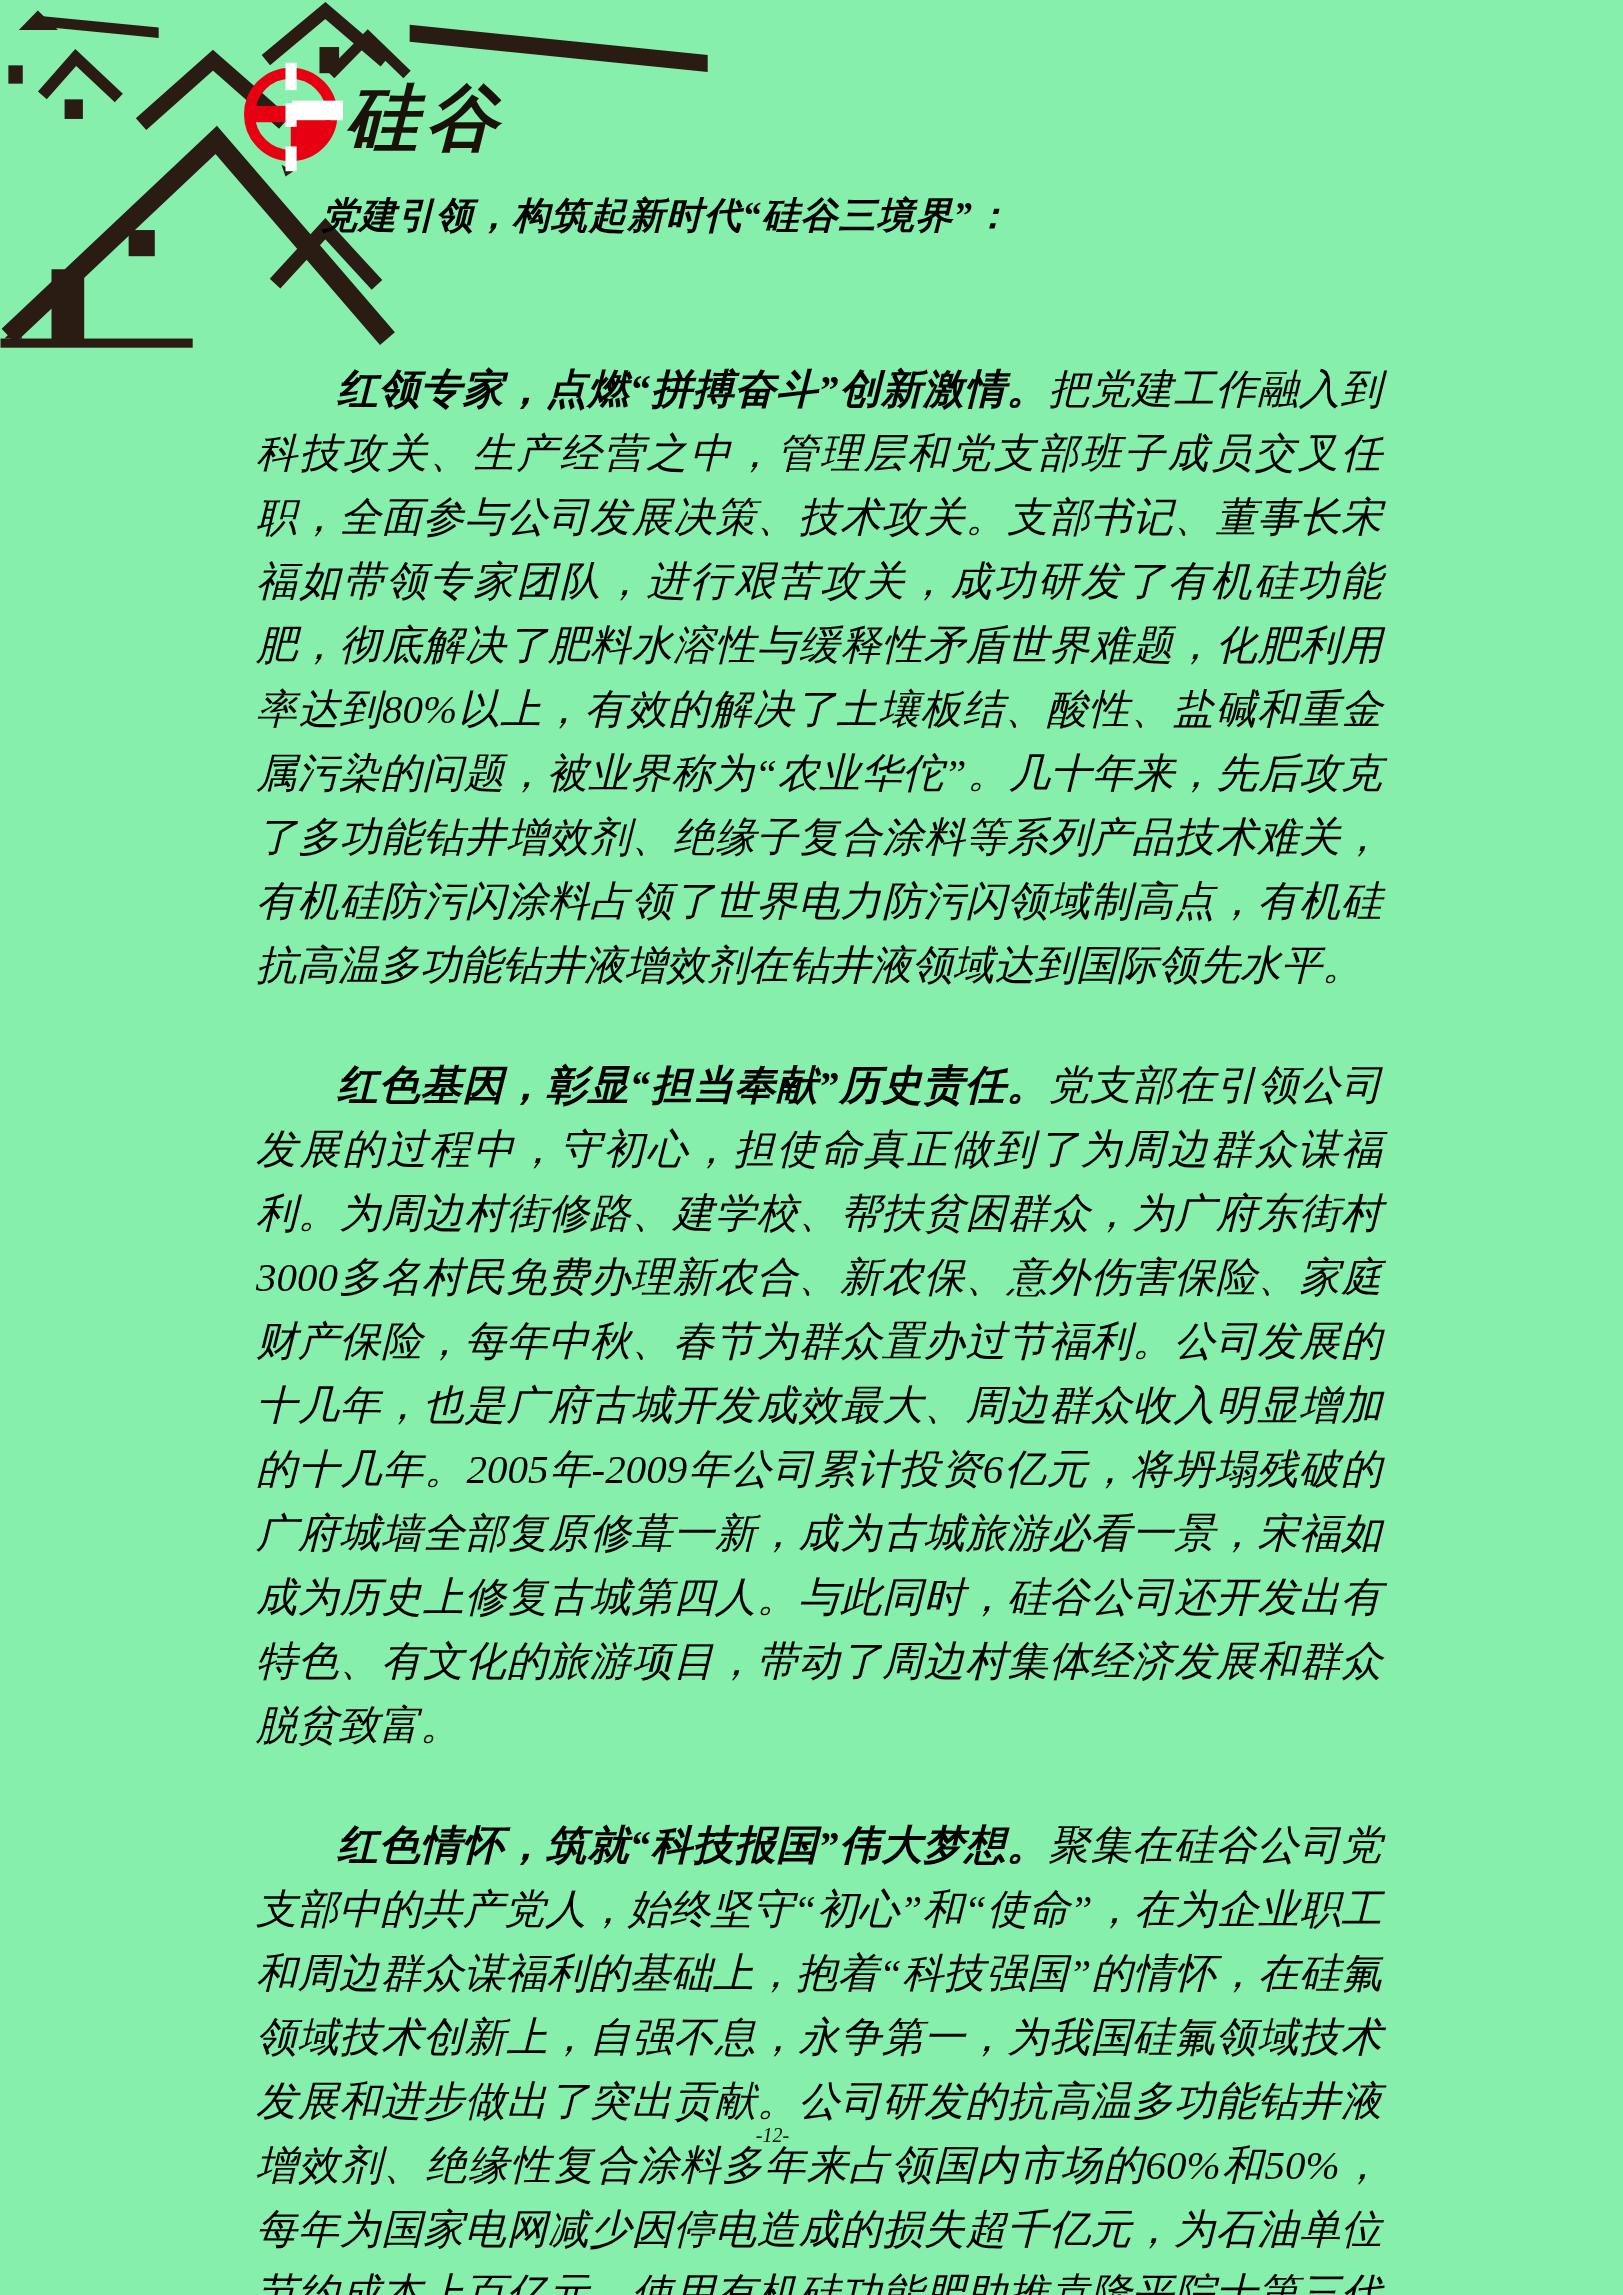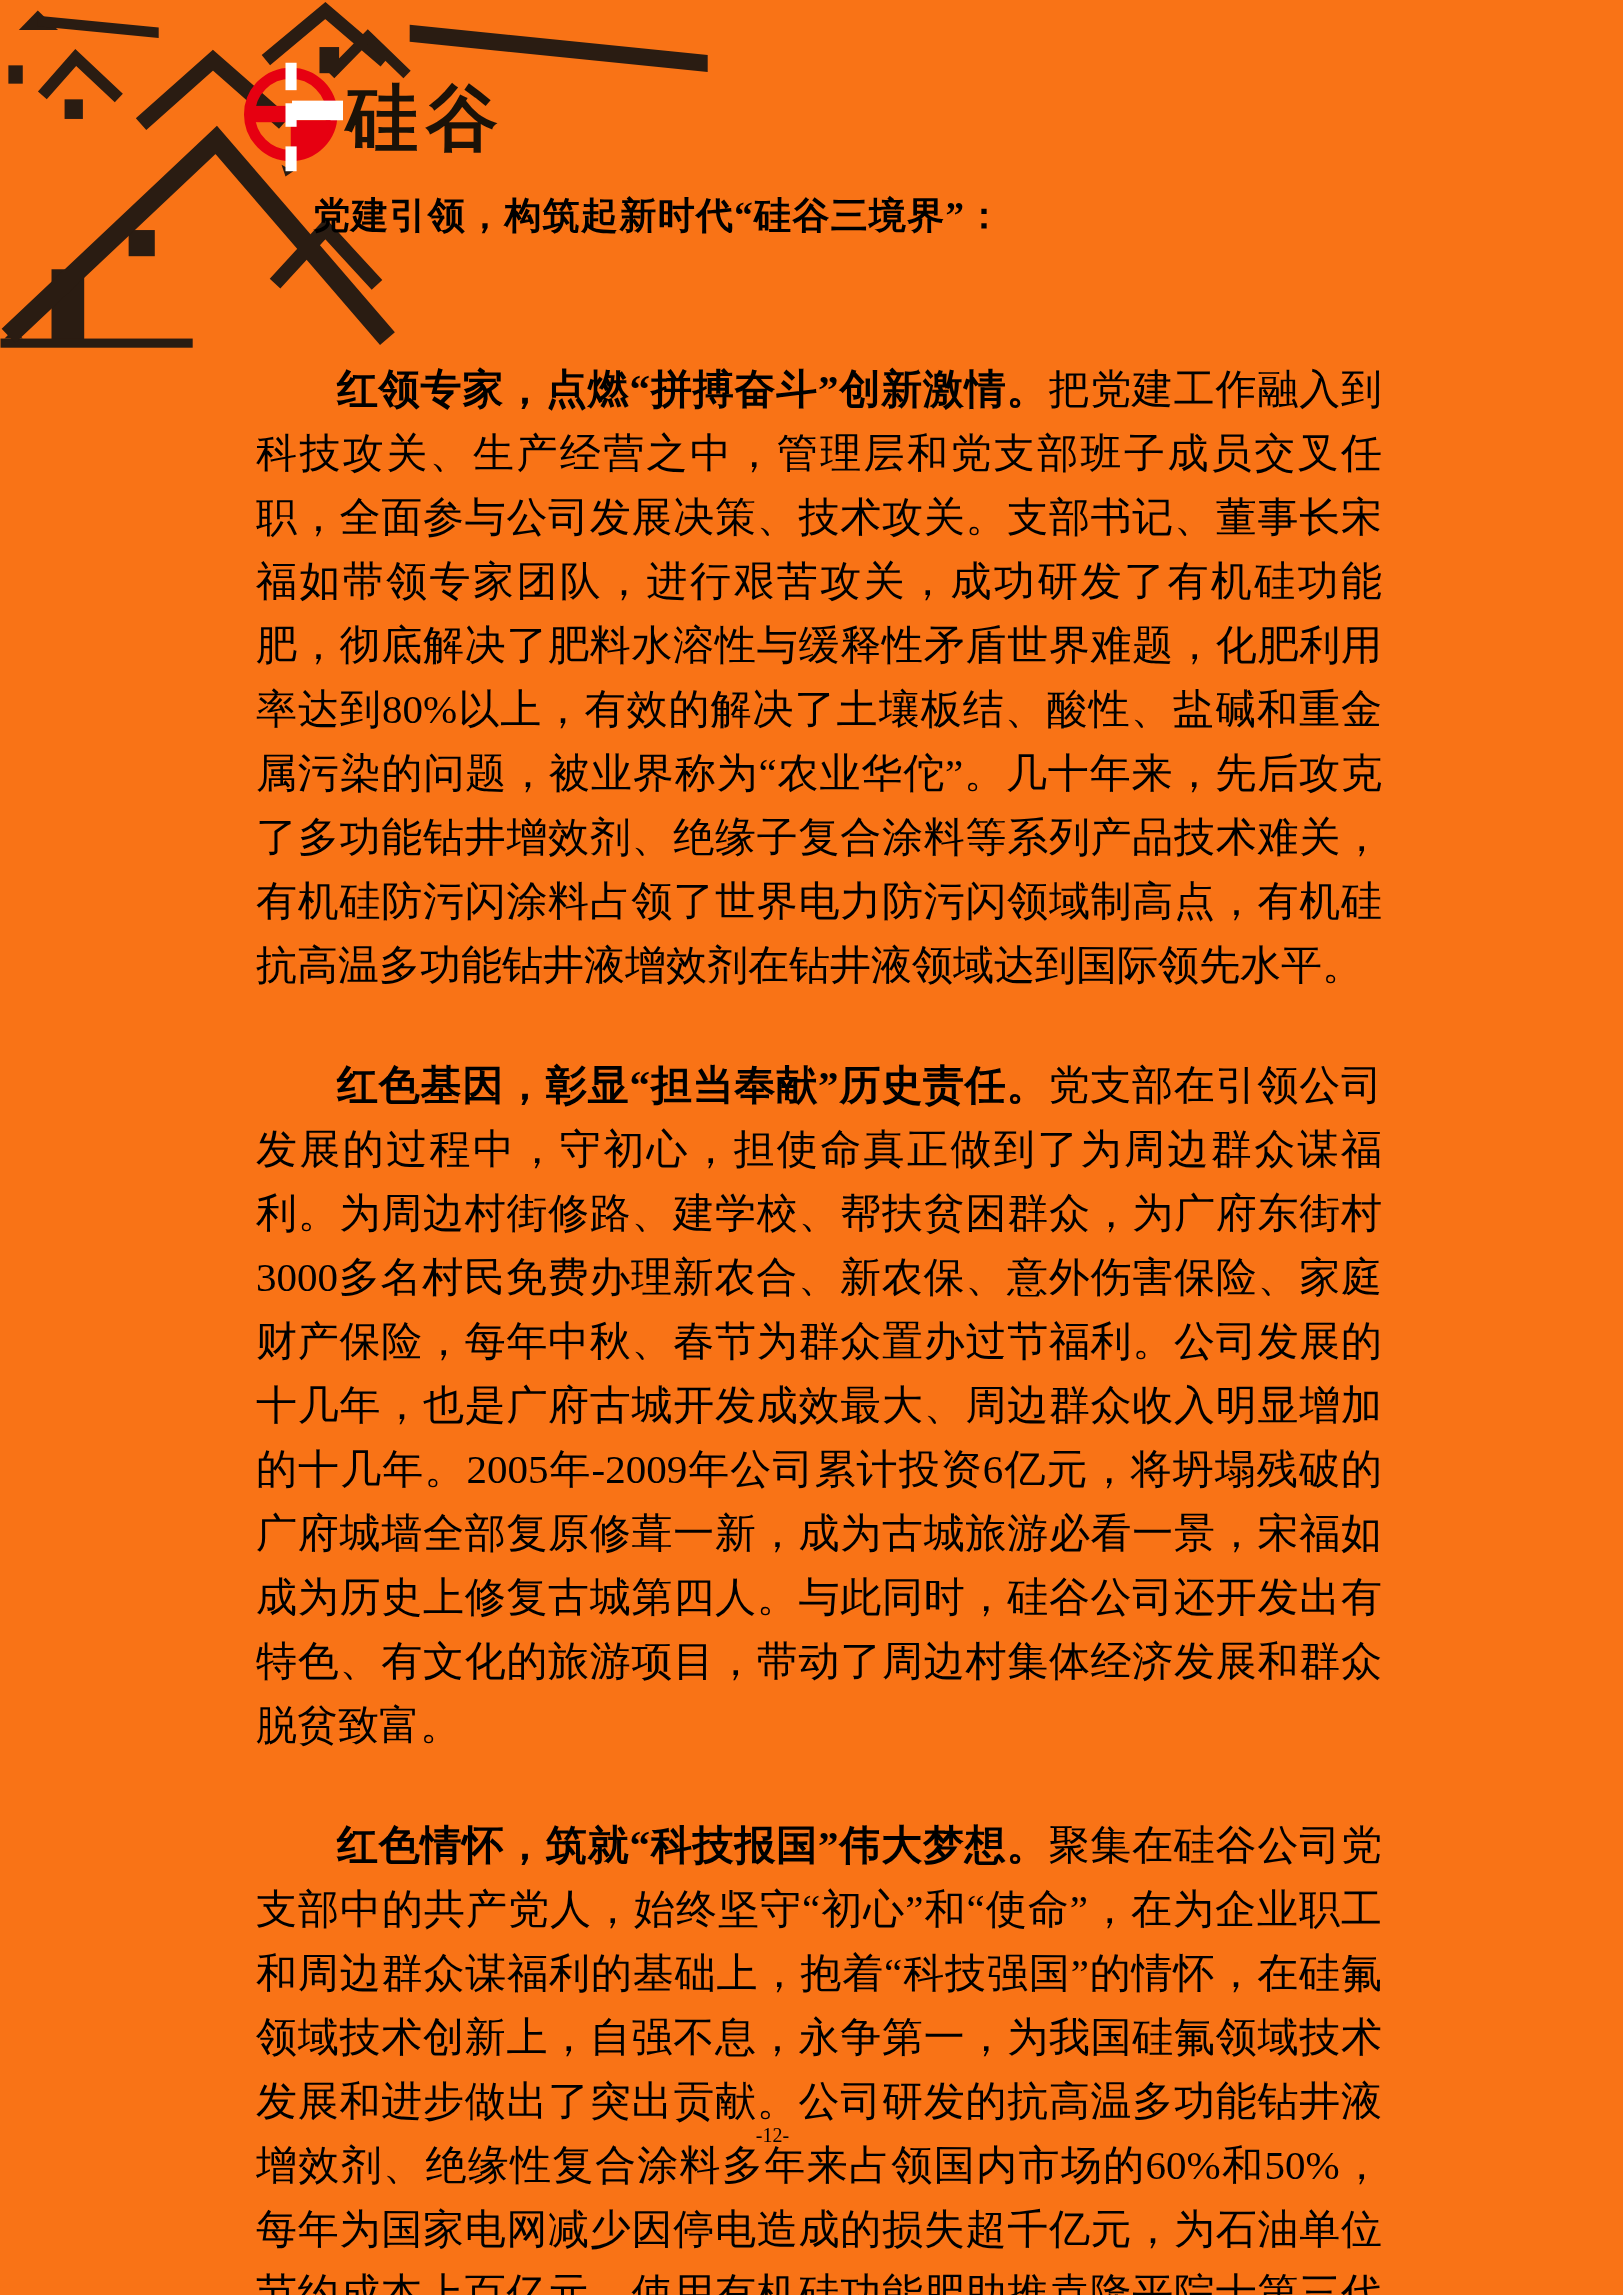--- a/index.html
+++ b/index.html
@@ -1,32 +1,33 @@
 <!DOCTYPE html>
 <html style="font-size:10.5px"><head>
 <meta charset="utf-8">
 <style>
   html,body{margin:0;padding:0;background:#9a9a9a;}
   .page{
     position:relative;
     width:1623px;height:2295px;
-    background:#f97316;
+    background:#86efac;
     font-family:"Liberation Serif","DejaVu Serif",serif;
     color:#000;
     overflow:hidden;
+    font-style:italic;
   }
   .logo{position:absolute;left:0;top:0;width:720px;height:366px;}
   .brand{
     position:absolute;left:346px;top:82px;
     font-family:"Liberation Sans","DejaVu Sans",sans-serif;
     font-weight:900;font-size:72px;letter-spacing:7.9px;
     color:#1a1208;line-height:1;
   }
   .title{
-    position:absolute;left:313px;top:191px;
+    position:absolute;left:321px;top:191px;
     font-size:37px;font-weight:bold;letter-spacing:1.3px;
     white-space:nowrap;
   }
   .content{
     position:absolute;left:239px;top:340px;width:1160px;
     font-size:41px;line-height:64px;
     text-align:justify;
   }
   .para{margin:17px;text-indent:81px;}
   .para + .para{margin-top:56px;}

